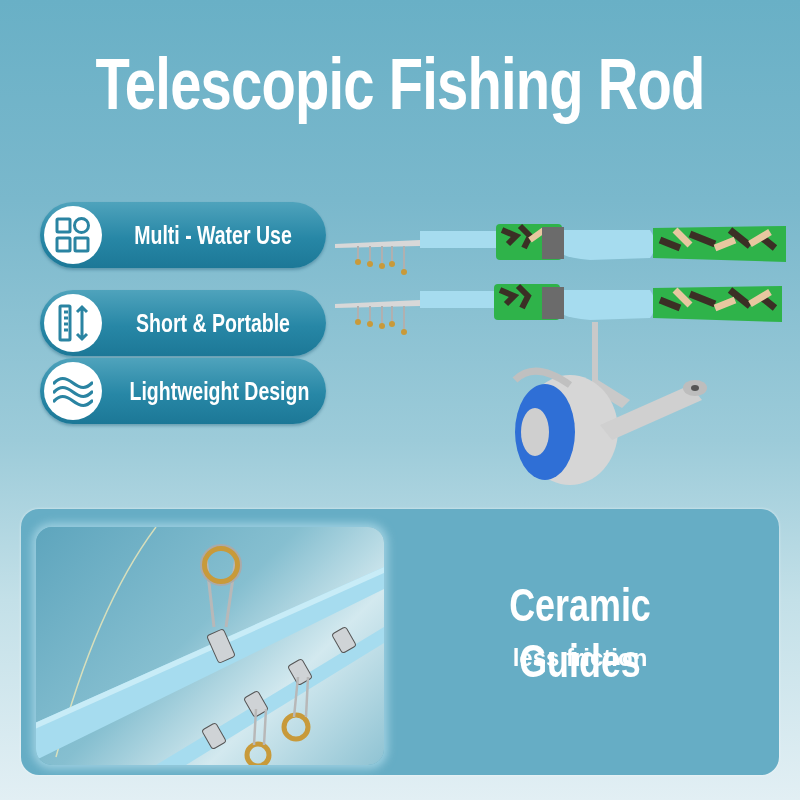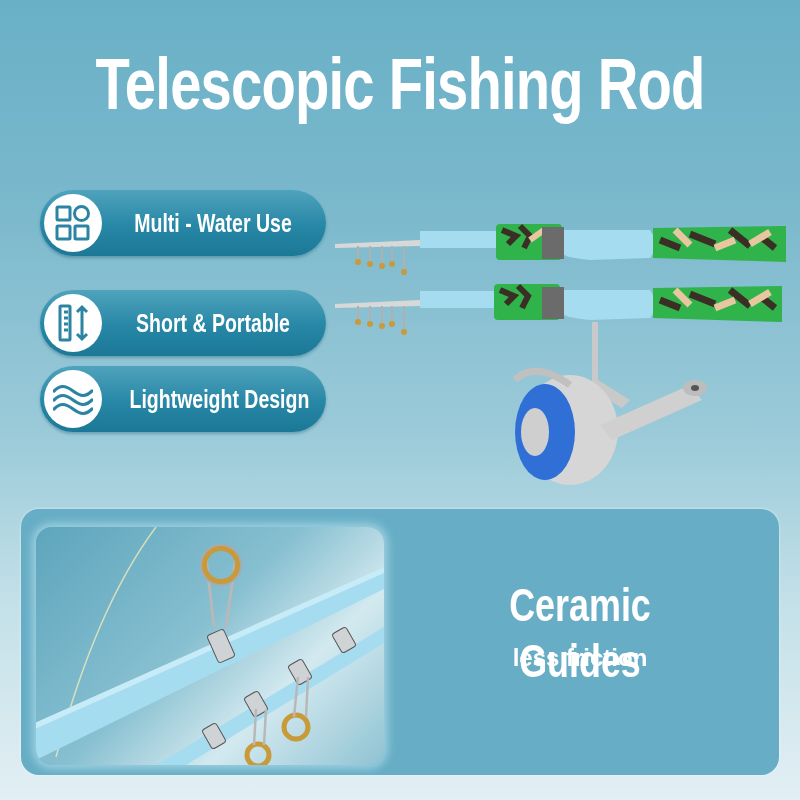--- a/index.html
+++ b/index.html
@@ -25,21 +25,21 @@
   .pt{position:absolute;left:420px;top:577px;width:320px;text-align:center;color:#fff;font-weight:bold;
     font-size:46px;transform:scaleX(0.78);transform-origin:center;line-height:56px;}
   .ps{position:absolute;left:420px;top:642px;width:320px;text-align:center;color:#fff;font-weight:bold;
     font-size:24px;line-height:32px;}
 </style>
 </head>
 <body>
 
 <div class="title">Telescopic Fishing Rod</div>
 
-<div class="pill" style="top:190px">
+<div class="pill" style="top:202px">
   <div class="circ">
     <svg width="40" height="40" viewBox="0 0 40 40" fill="none" stroke="#2a84a2" stroke-width="3">
       <rect x="4" y="4" width="13" height="13" rx="1"></rect>
         <circle cx="28.5" cy="10.5" r="7"></circle>
       <rect x="4" y="23" width="13" height="13" rx="1"></rect>
         <rect x="22" y="23" width="13" height="13" rx="1"></rect>
     </svg>
   </div>
   <div class="lbl">Multi - Water Use</div>
 </div>
@@ -48,21 +48,21 @@
   <div class="circ">
     <svg width="40" height="40" viewBox="0 0 40 40" fill="none" stroke="#2a84a2" stroke-width="3">
       <rect x="7" y="3" width="10" height="34" rx="1"></rect>
       <path d="M11 9h4M11 15h4M11 21h4M11 27h4"></path>
       <path d="M29 4v32M24 9l5-5 5 5M24 31l5 5 5-5"></path>
     </svg>
   </div>
   <div class="lbl">Short &amp; Portable</div>
 </div>
 
-<div class="pill" style="top:366px">
+<div class="pill" style="top:358px">
   <div class="circ">
     <svg width="40" height="40" viewBox="0 0 40 40" fill="none" stroke="#2a84a2" stroke-width="3.2" stroke-linecap="round">
       <path d="M1 12c6-6 11-6 19 0s13 6 19 0"></path>
       <path d="M1 21c6-6 11-6 19 0s13 6 19 0"></path>
       <path d="M1 30c6-6 11-6 19 0s13 6 19 0"></path>
     </svg>
   </div>
   <div class="lbl">Lightweight Design</div>
 </div>
 

